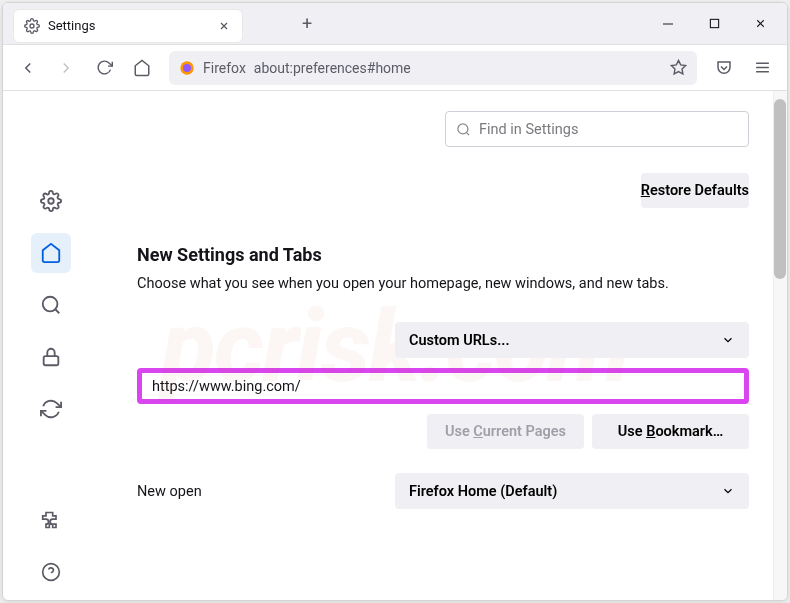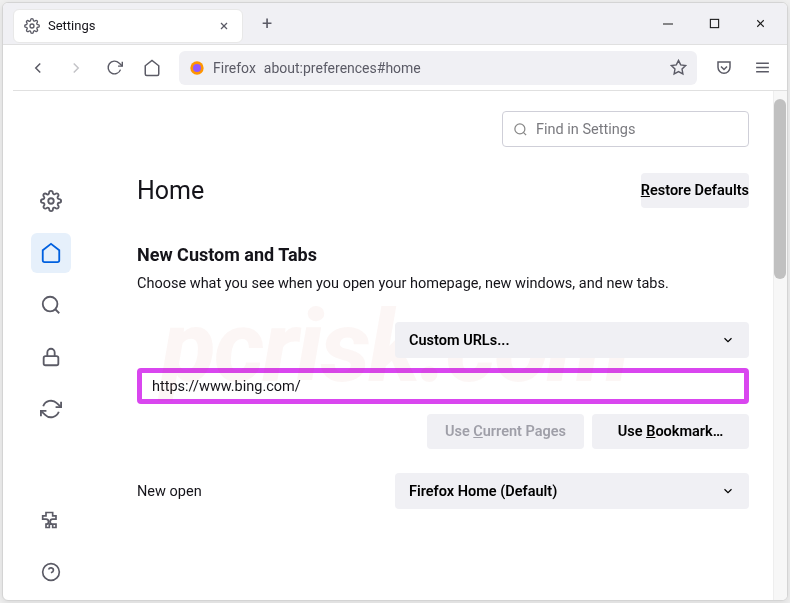--- a/index.html
+++ b/index.html
@@ -1,43 +1,43 @@
 <!DOCTYPE html>
 <html><head>
   <meta charset="utf-8">
   <style>
     * { margin: 0; padding: 0; box-sizing: border-box; font-family: -apple-system, BlinkMacSystemFont, "Segoe UI", Roboto, sans-serif; }
     body { width: 790px; height: 603px; background: #f0f0f0; overflow: hidden; position: relative; }
     .window { width: 786px; height: 599px; margin: 2px; background: #fff; border: 1px solid #d4d4d4; border-radius: 6px; display: flex; flex-direction: column; overflow: hidden; box-shadow: 0 2px 8px rgba(0,0,0,0.1); }
-    .titlebar { height: 42px; background: #f0f0f4; display: flex; align-items: center; padding: 0 4px; border-bottom: 1px solid #e0e0e0; }
+    .titlebar { height: 42px; background: #f0f0f4; display: flex; align-items: center; padding: 0 4px; border-bottom: 1px solid #e0e0e0; gap: 40px; }
     .tab { display: flex; align-items: center; background: #fff; border-radius: 6px; padding: 0 10px; height: 34px; margin: 4px 0 0 6px; min-width: 230px; border: 1px solid #e8e8e8; }
     .tab-icon { width: 16px; height: 16px; display: flex; align-items: center; justify-content: center; color: #5b5b66; }
     .tab-title { margin-left: 8px; font-size: 13px; color: #15141a; flex: 1; }
     .tab-close { width: 16px; height: 16px; display: flex; align-items: center; justify-content: center; color: #5b5b66; cursor: pointer; }
     .newtab { width: 32px; height: 32px; display: flex; align-items: center; justify-content: center; color: #5b5b66; cursor: pointer; margin-left: 8px; font-size: 18px; }
     .win-controls { margin-left: auto; display: flex; }
     .win-btn { width: 46px; height: 42px; display: flex; align-items: center; justify-content: center; color: #1b1b1b; cursor: pointer; font-size: 13px; }
-    .toolbar { height: 46px; display: flex; align-items: center; padding: 0 8px; gap: 4px; border-bottom: 1px solid #e0e0e0; margin-left: 10px; }
+    .toolbar { height: 46px; display: flex; align-items: center; padding: 0 8px; gap: 4px; border-bottom: 1px solid #e0e0e0; }
     .tb-btn { width: 34px; height: 34px; display: flex; align-items: center; justify-content: center; cursor: pointer; border-radius: 4px; color: #5b5b66; }
     .tb-btn.disabled { color: #c4c4c8; }
     .urlbar { flex: 1; height: 34px; background: #f0f0f4; border-radius: 6px; display: flex; align-items: center; padding: 0 10px; margin: 0 6px; }
     .fx-icon { width: 16px; height: 16px; margin-right: 8px; }
     .fx-label { font-size: 14px; color: #5b5b66; margin-right: 8px; }
     .url-text { font-size: 14px; color: #5b5b66; flex: 1; }
     .star { margin-left: auto; color: #5b5b66; }
     .content-wrap { flex: 1; display: flex; overflow: hidden; position: relative; }
     .scrollbar-track { position: absolute; right: 0; top: 0; width: 14px; height: 100%; background: #f7f7f7; border-left: 1px solid #eee; }
     .scrollbar-thumb { position: absolute; right: 1px; top: 8px; width: 12px; height: 180px; background: #c0c0c0; border-radius: 6px; }
     .sidebar { width: 96px; display: flex; flex-direction: column; align-items: center; padding-top: 90px; gap: 4px; }
     .side-item { width: 40px; height: 40px; display: flex; align-items: center; justify-content: center; color: #5b5b66; cursor: pointer; border-radius: 6px; margin-bottom: 8px; }
     .side-item.active { color: #0060df; background: #e6f0fb; }
     .side-spacer { flex: 1; }
     .main { flex: 1; padding: 20px 38px 0 38px; overflow: hidden; }
     .search-row { display: flex; justify-content: flex-end; margin-bottom: 26px; }
-    .search-box { width: 247px; height: 36px; border: 1px solid #cfcfd8; border-radius: 4px; display: flex; align-items: center; padding: 0 10px; color: #888; }
+    .search-box { width: 304px; height: 36px; border: 1px solid #cfcfd8; border-radius: 4px; display: flex; align-items: center; padding: 0 10px; color: #888; }
     .search-box span { margin-left: 8px; font-size: 14.5px; color: #7a7a7f; }
     .page-title-row { display: flex; align-items: center; margin-bottom: 36px; }
     .page-title { font-size: 25px; font-weight: 400; color: #15141a; }
     .restore-btn { margin-left: auto; background: #f0f0f4; border: none; border-radius: 4px; padding: 9px 0; font-size: 14.5px; font-weight: 600; cursor: pointer; }
     .section-title { font-size: 18px; font-weight: 700; color: #15141a; margin-bottom: 10px; }
     .section-desc { font-size: 14.5px; color: #15141a; margin-bottom: 30px; }
     .form-row { display: flex; align-items: center; margin-bottom: 10px; }
     .form-label { width: 258px; font-size: 14.5px; color: #15141a; }
     .dropdown { flex: 1; height: 36px; background: #f0f0f4; border-radius: 4px; display: flex; align-items: center; padding: 14px 14px; font-size: 14.5px; font-weight: 600; cursor: pointer; position: relative; }
     .dropdown .chev { margin-left: auto; }
@@ -195,25 +195,24 @@
         <div class="search-box">
           <svg width="15" height="15" viewBox="0 0 24 24" fill="none" stroke="#888" stroke-width="2">
               <circle cx="11" cy="11" r="8"></circle>
               <line x1="21" y1="21" x2="16.65" y2="16.65"></line>
             </svg>
           <span>Find in Settings</span>
         </div>
       </div>
 
       <div class="page-title-row">
-        <div class="page-title">Home</div>
         <button class="restore-btn"><span class="underline">R</span><span id="rd">estore Defaults</span></button>
       </div>
 
-      <div class="section-title">New Custom and Tabs</div>
+      <div class="section-title">New Settings and Tabs</div>
       <div class="section-desc">Choose what you see when you open your homepage, new windows, and new tabs.</div>
 
       <div class="form-row" style="margin-left:258px; margin-bottom:10px;">
         <div class="dropdown">
           <span>Custom URLs...</span>
           <span class="chev">
               <svg width="14" height="14" viewBox="0 0 24 24" fill="none" stroke="currentColor" stroke-width="2">
                 <polyline points="6 9 12 15 18 9"></polyline>
               </svg>
             </span>

